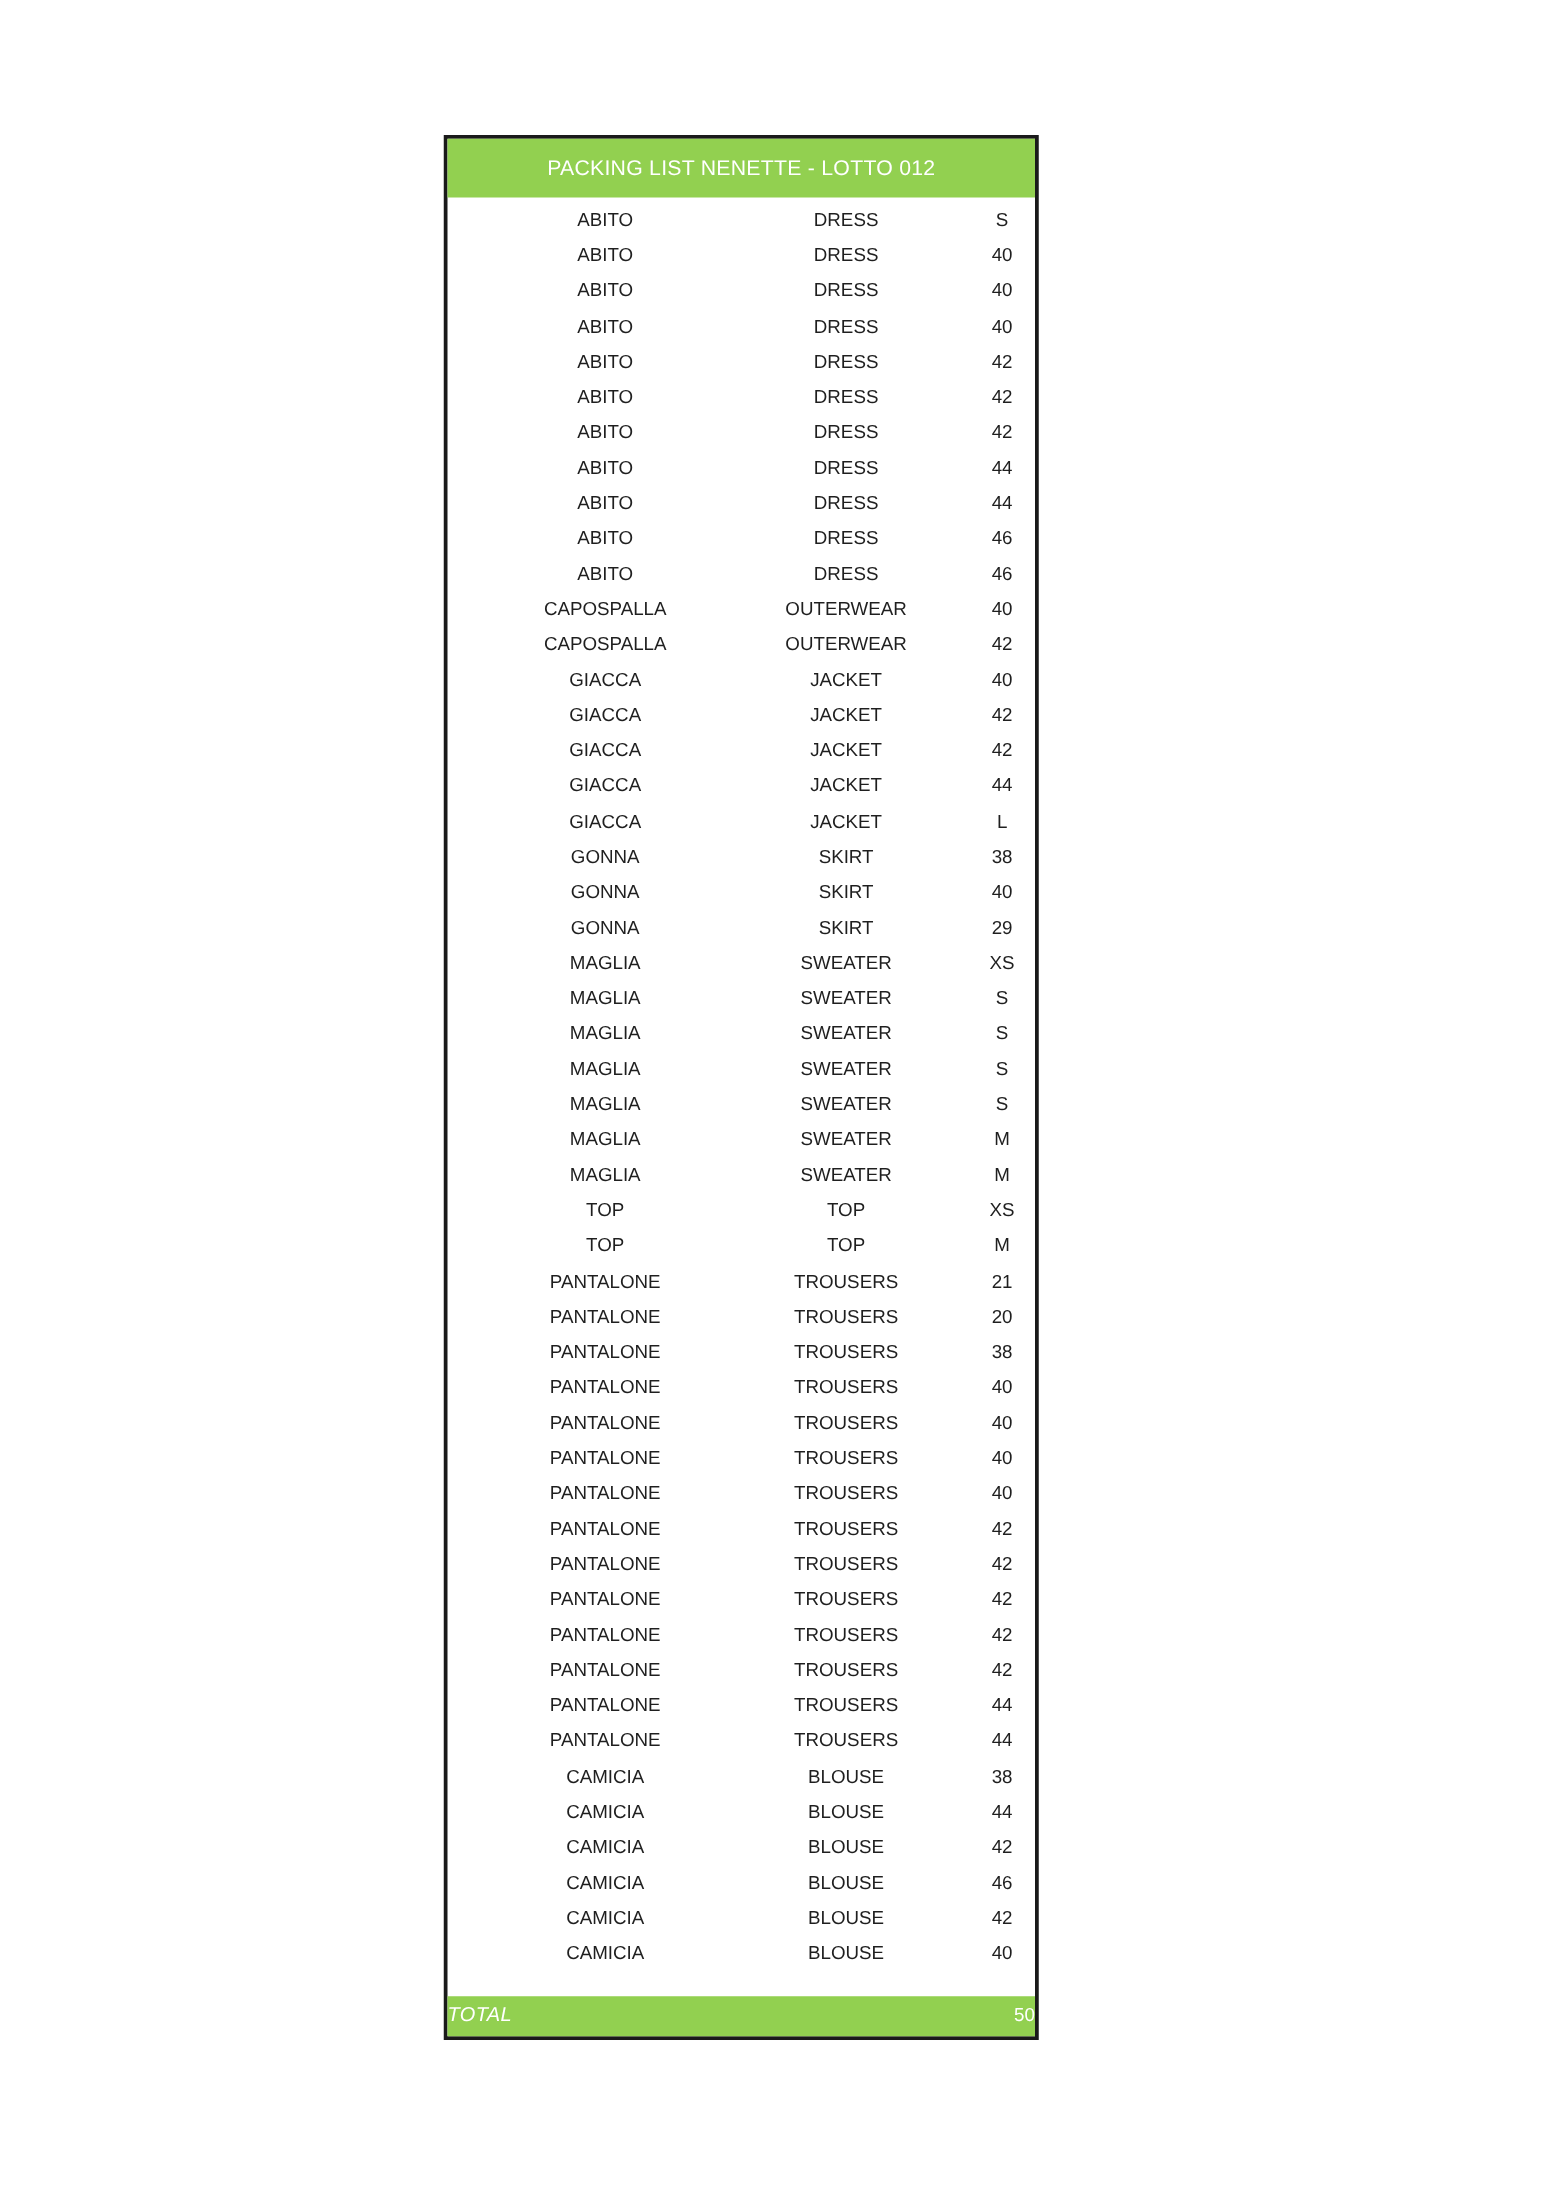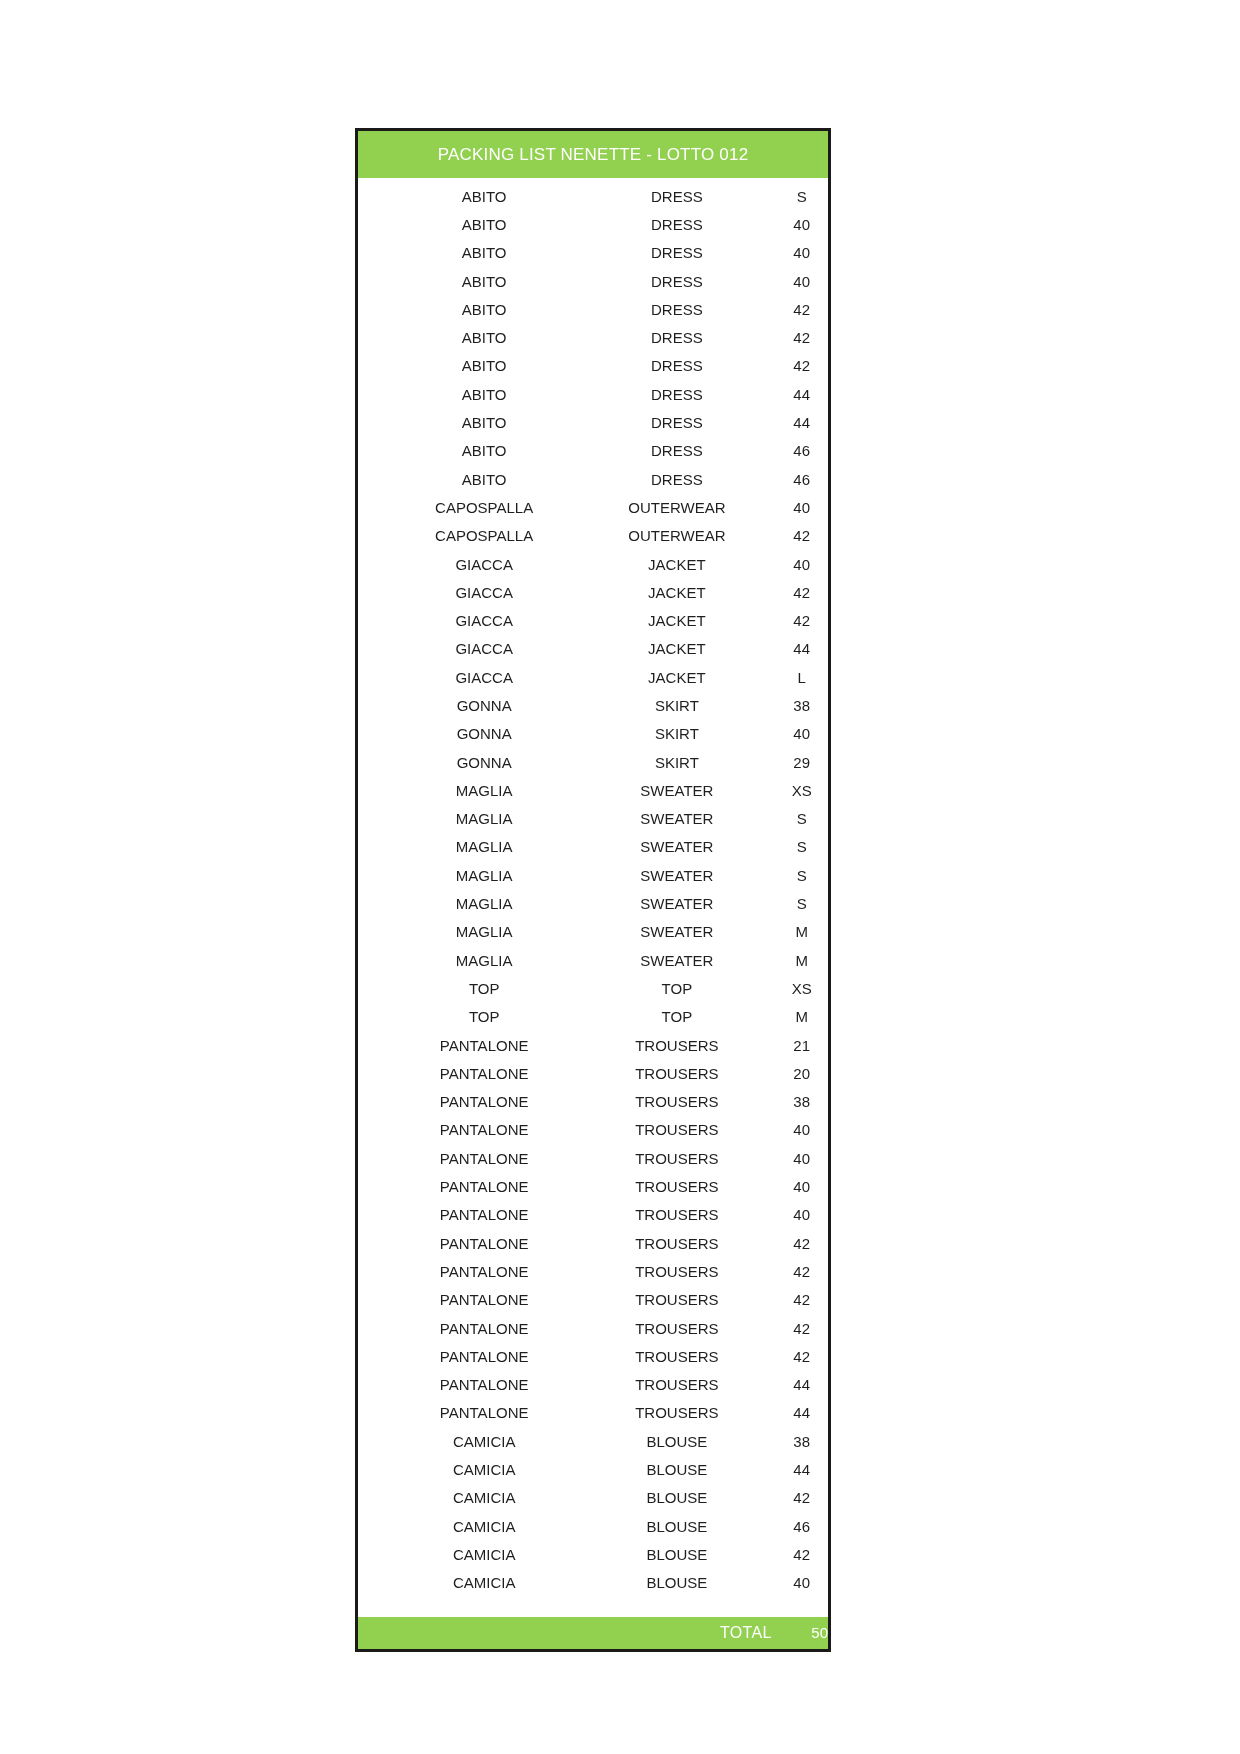--- a/index.html
+++ b/index.html
@@ -11,21 +11,21 @@
   .page {
     position: relative;
     width: 1240px;
     height: 1754px;
     background: #ffffff;
     overflow: hidden;
   }
   .packing-table {
     position: absolute;
     left: 355px;
-    top: 128px;
+    top: 108px;
     width: 470px;
     border: 3px solid #1a1a1a;
     background: #ffffff;
     display: flex;
     flex-direction: column;
   }
   .table-header {
     height: 47px;
     background: var(--accent-green);
     color: #ffffff;
@@ -51,21 +51,21 @@
   .col-size { width: 12%; text-align: center; }
   .footer-gap { height: 20px; }
   .table-footer {
     height: 32px;
     background: var(--accent-green);
     color: #ffffff;
     display: flex;
     align-items: center;
     font-size: 16px;
   }
-  .total-label { width: 88%; text-align: right; letter-spacing: 0.3px; }
+  .total-label { width: 88%; text-align: left; letter-spacing: 0.3px; font-style: italic; }
   .total-value { width: 12%; text-align: right; font-size: 15px; }
 </style>
 </head>
 <body>
 
 <div class="page">
   <div class="packing-table">
 
     <div class="table-header">PACKING LIST NENETTE - LOTTO 012</div>
 

